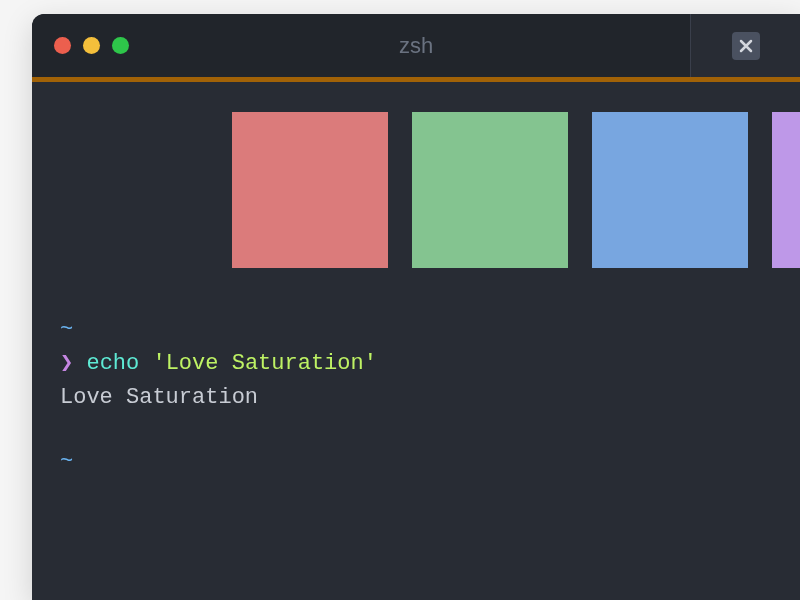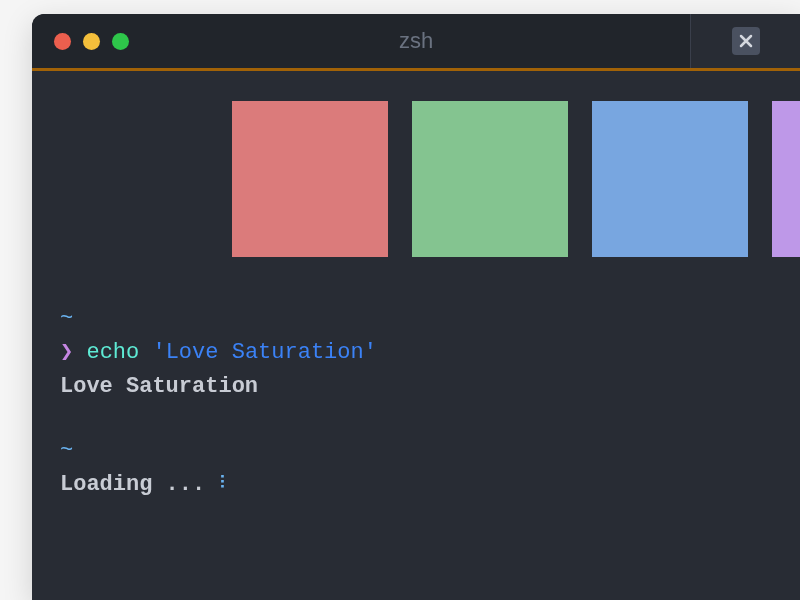--- a/index.html
+++ b/index.html
@@ -19,23 +19,23 @@
       left: 32px;
       top: 14px;
       right: 0;
       bottom: 0;
       background: #282c34;
       border-top-left-radius: 12px;
       box-shadow: 0 8px 30px rgba(0,0,0,0.15);
       overflow: hidden;
     }
     .titlebar {
-      height: 57px;
+      height: 68px;
       background: #21252b;
-      border-bottom: 3px solid #a16207;
+      border-bottom: 5px solid #a16207;
       display: flex;
       align-items: center;
       position: relative;
       border-top-left-radius: 12px;
     }
     .traffic-lights {
       display: flex;
       gap: 12px;
       padding-left: 22px;
     }
@@ -112,26 +112,25 @@
       color: #6ab3f0;
     }
     .prompt-arrow {
       color: #c586e2;
       font-weight: bold;
     }
     .cmd-name {
       color: #5eead4;
     }
     .cmd-str {
-      color: #3b82f6;
+      color: #bef264;
       margin-top: 40px;
     }
     .output {
       color: #c8ccd4;
-      font-weight: bold;
     }
     .block {
       margin-bottom: 30px;
     }
     .spinner {
       display: inline-block;
       color: #6ab3f0;
       font-size: 18px;
       vertical-align: middle;
       letter-spacing: -2px;
@@ -180,23 +179,18 @@
           <span> </span>
           <span class="cmd-str">'Love Saturation'</span>
         </div>
         <div class="output">Love Saturation</div>
       </div>
 
       <div class="block">
         <div>
           <span class="tilde">~</span>
         </div>
-        <div>
-          <span class="output">Loading ...</span>
-          <span>  </span>
-          <span class="spinner">⠇</span>
-        </div>
       </div>
 
     </div>
 
   </div>
 </div>
 
 </body></html>

